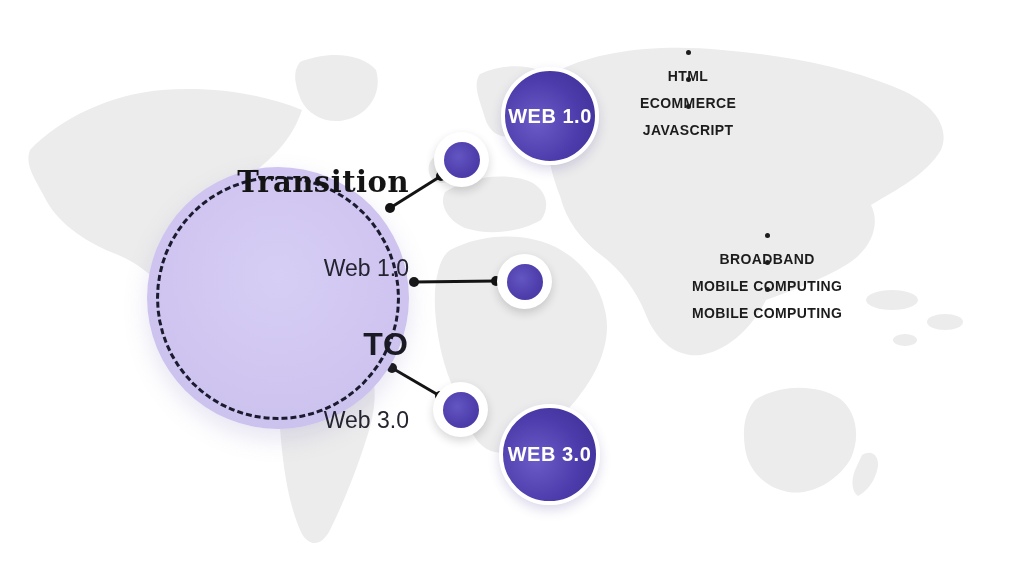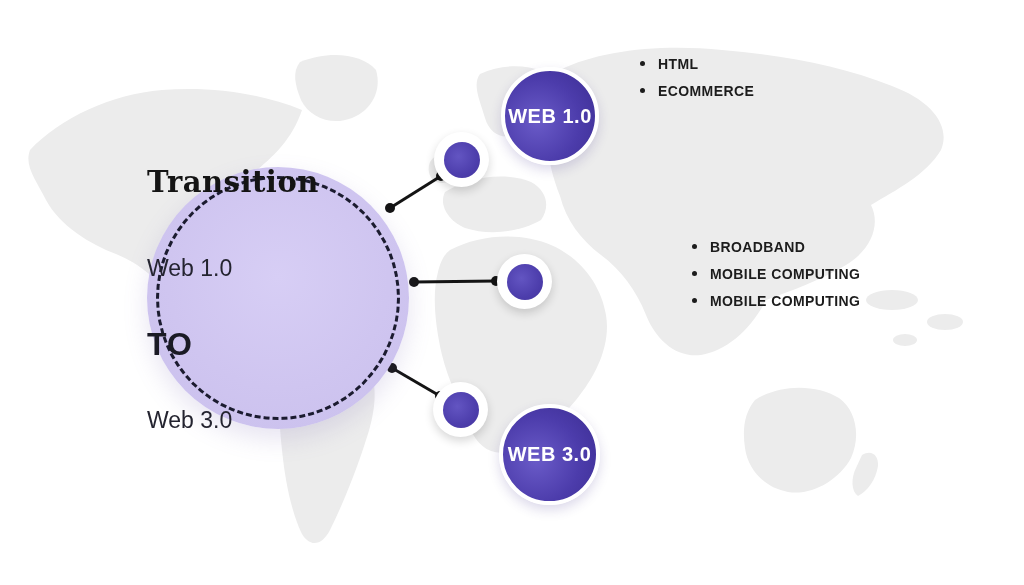--- a/index.html
+++ b/index.html
@@ -41,21 +41,21 @@
     position: absolute;
     inset: 9px;
     border: 3px dashed #1b1b2f;
     border-radius: 50%;
   }
   .hub-text {
     position: absolute;
     inset: 0;
     display: flex;
     flex-direction: column;
-    align-items: flex-start;
+    align-items: flex-end;
     justify-content: center;
     text-align: center;
     transform: translateY(2px);
     gap: 46px;
   }
   .hub-title {
     font-family: "DejaVu Serif", serif;
     font-weight: 800;
     font-size: 29px;
     letter-spacing: 0.5px;
@@ -122,20 +122,21 @@
   .list li {
     display: flex;
     align-items: center;
     gap: 13px;
     height: 27px;
     font-size: 14px;
     font-weight: 700;
     letter-spacing: 0.4px;
     color: #1c1c1c;
     white-space: nowrap;
+    flex-direction: column;
   }
   .bullet-dot {
     width: 5px; height: 5px;
     border-radius: 50%;
     background: #1c1c1c;
     flex: 0 0 auto;
   }
   #list-web1 { left: 640px; top: 50px; }
   #list-web2 { left: 692px; top: 233px; }
   #list-web3 { left: 627px; top: 424px; }
@@ -217,20 +218,24 @@
 
   <ul class="list" id="list-web1">
     <li>
       <span class="bullet-dot"></span>
       <span>HTML</span>
     </li>
     <li>
       <span class="bullet-dot"></span>
       <span>ECOMMERCE</span>
     </li>
+    <li>
+      <span class="bullet-dot"></span>
+      <span>JAVASCRIPT</span>
+    </li>
   </ul>
 
   <ul class="list" id="list-web2">
     <li>
       <span class="bullet-dot"></span>
       <span>BROADBAND</span>
     </li>
     <li>
       <span class="bullet-dot"></span>
       <span>MOBILE COMPUTING</span>

